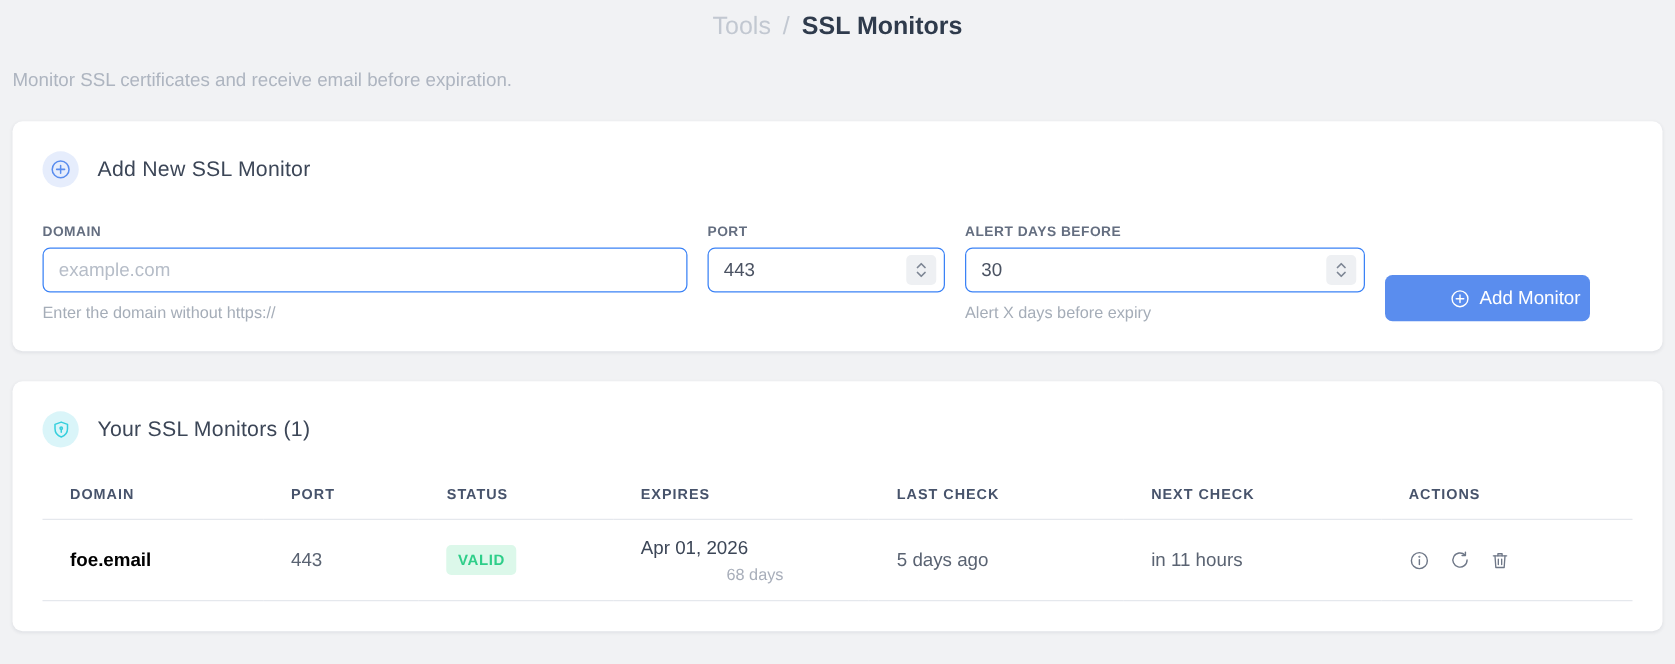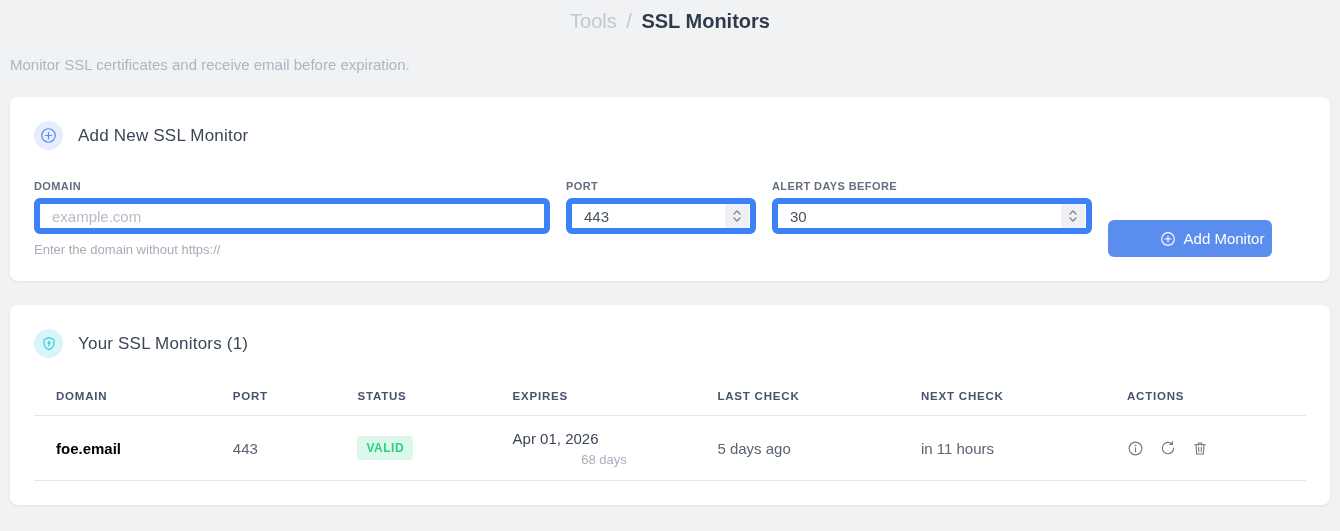--- a/index.html
+++ b/index.html
@@ -42,21 +42,21 @@
   .field-group.domain { flex: 1 1 auto; }
   .field-group.port  { flex: 0 0 190px; }
   .field-group.alert { flex: 0 0 320px; }
   .field-label {
     font-size: 11px; font-weight: 700; color: #646e80;
     letter-spacing: 0.4px; margin-bottom: 6px;
   }
   .input-wrap { position: relative; }
   .text-input {
     width: 100%; height: 36px;
-    border: 6px solid #3b82f6; border-radius: 6px;
+    border: 1px solid #3b82f6; border-radius: 6px;
     padding: 0 12px; font-size: 15px; color: #4a5262;
     font-family: "Liberation Sans", sans-serif;
     background: #fff; outline: none;
   }
   .text-input::placeholder { color: #b6bdc8; }
   .num-input { padding-right: 40px; }
   .spinner {
     position: absolute; right: 7px; top: 6px;
     width: 24px; height: 24px; border-radius: 4px;
     background: #eef0f3; display: flex; align-items: center; justify-content: center;
@@ -160,20 +160,21 @@
         <label class="field-label">ALERT DAYS BEFORE</label>
         <div class="input-wrap">
           <input class="text-input num-input" type="text" value="30" style="">
           <span class="spinner">
             <svg width="10" height="14" viewBox="0 0 10 14" fill="none" stroke="#7d8694" stroke-width="1.4" stroke-linecap="round" stroke-linejoin="round">
               <path d="M2 5l3-3 3 3"></path>
                 <path d="M2 9l3 3 3-3"></path>
             </svg>
           </span>
         </div>
+        <div class="field-helper">Alert X days before expiry</div>
       </div>
 
       <div class="btn-wrap">
         <button class="btn-primary">
           <svg width="16" height="16" viewBox="0 0 24 24" fill="none" stroke="#ffffff" stroke-width="1.7" stroke-linecap="round">
             <circle cx="12" cy="12" r="9.5"></circle>
               <path d="M12 7.5v9M7.5 12h9"></path>
           </svg>
           <span>Add Monitor</span>
         </button>

